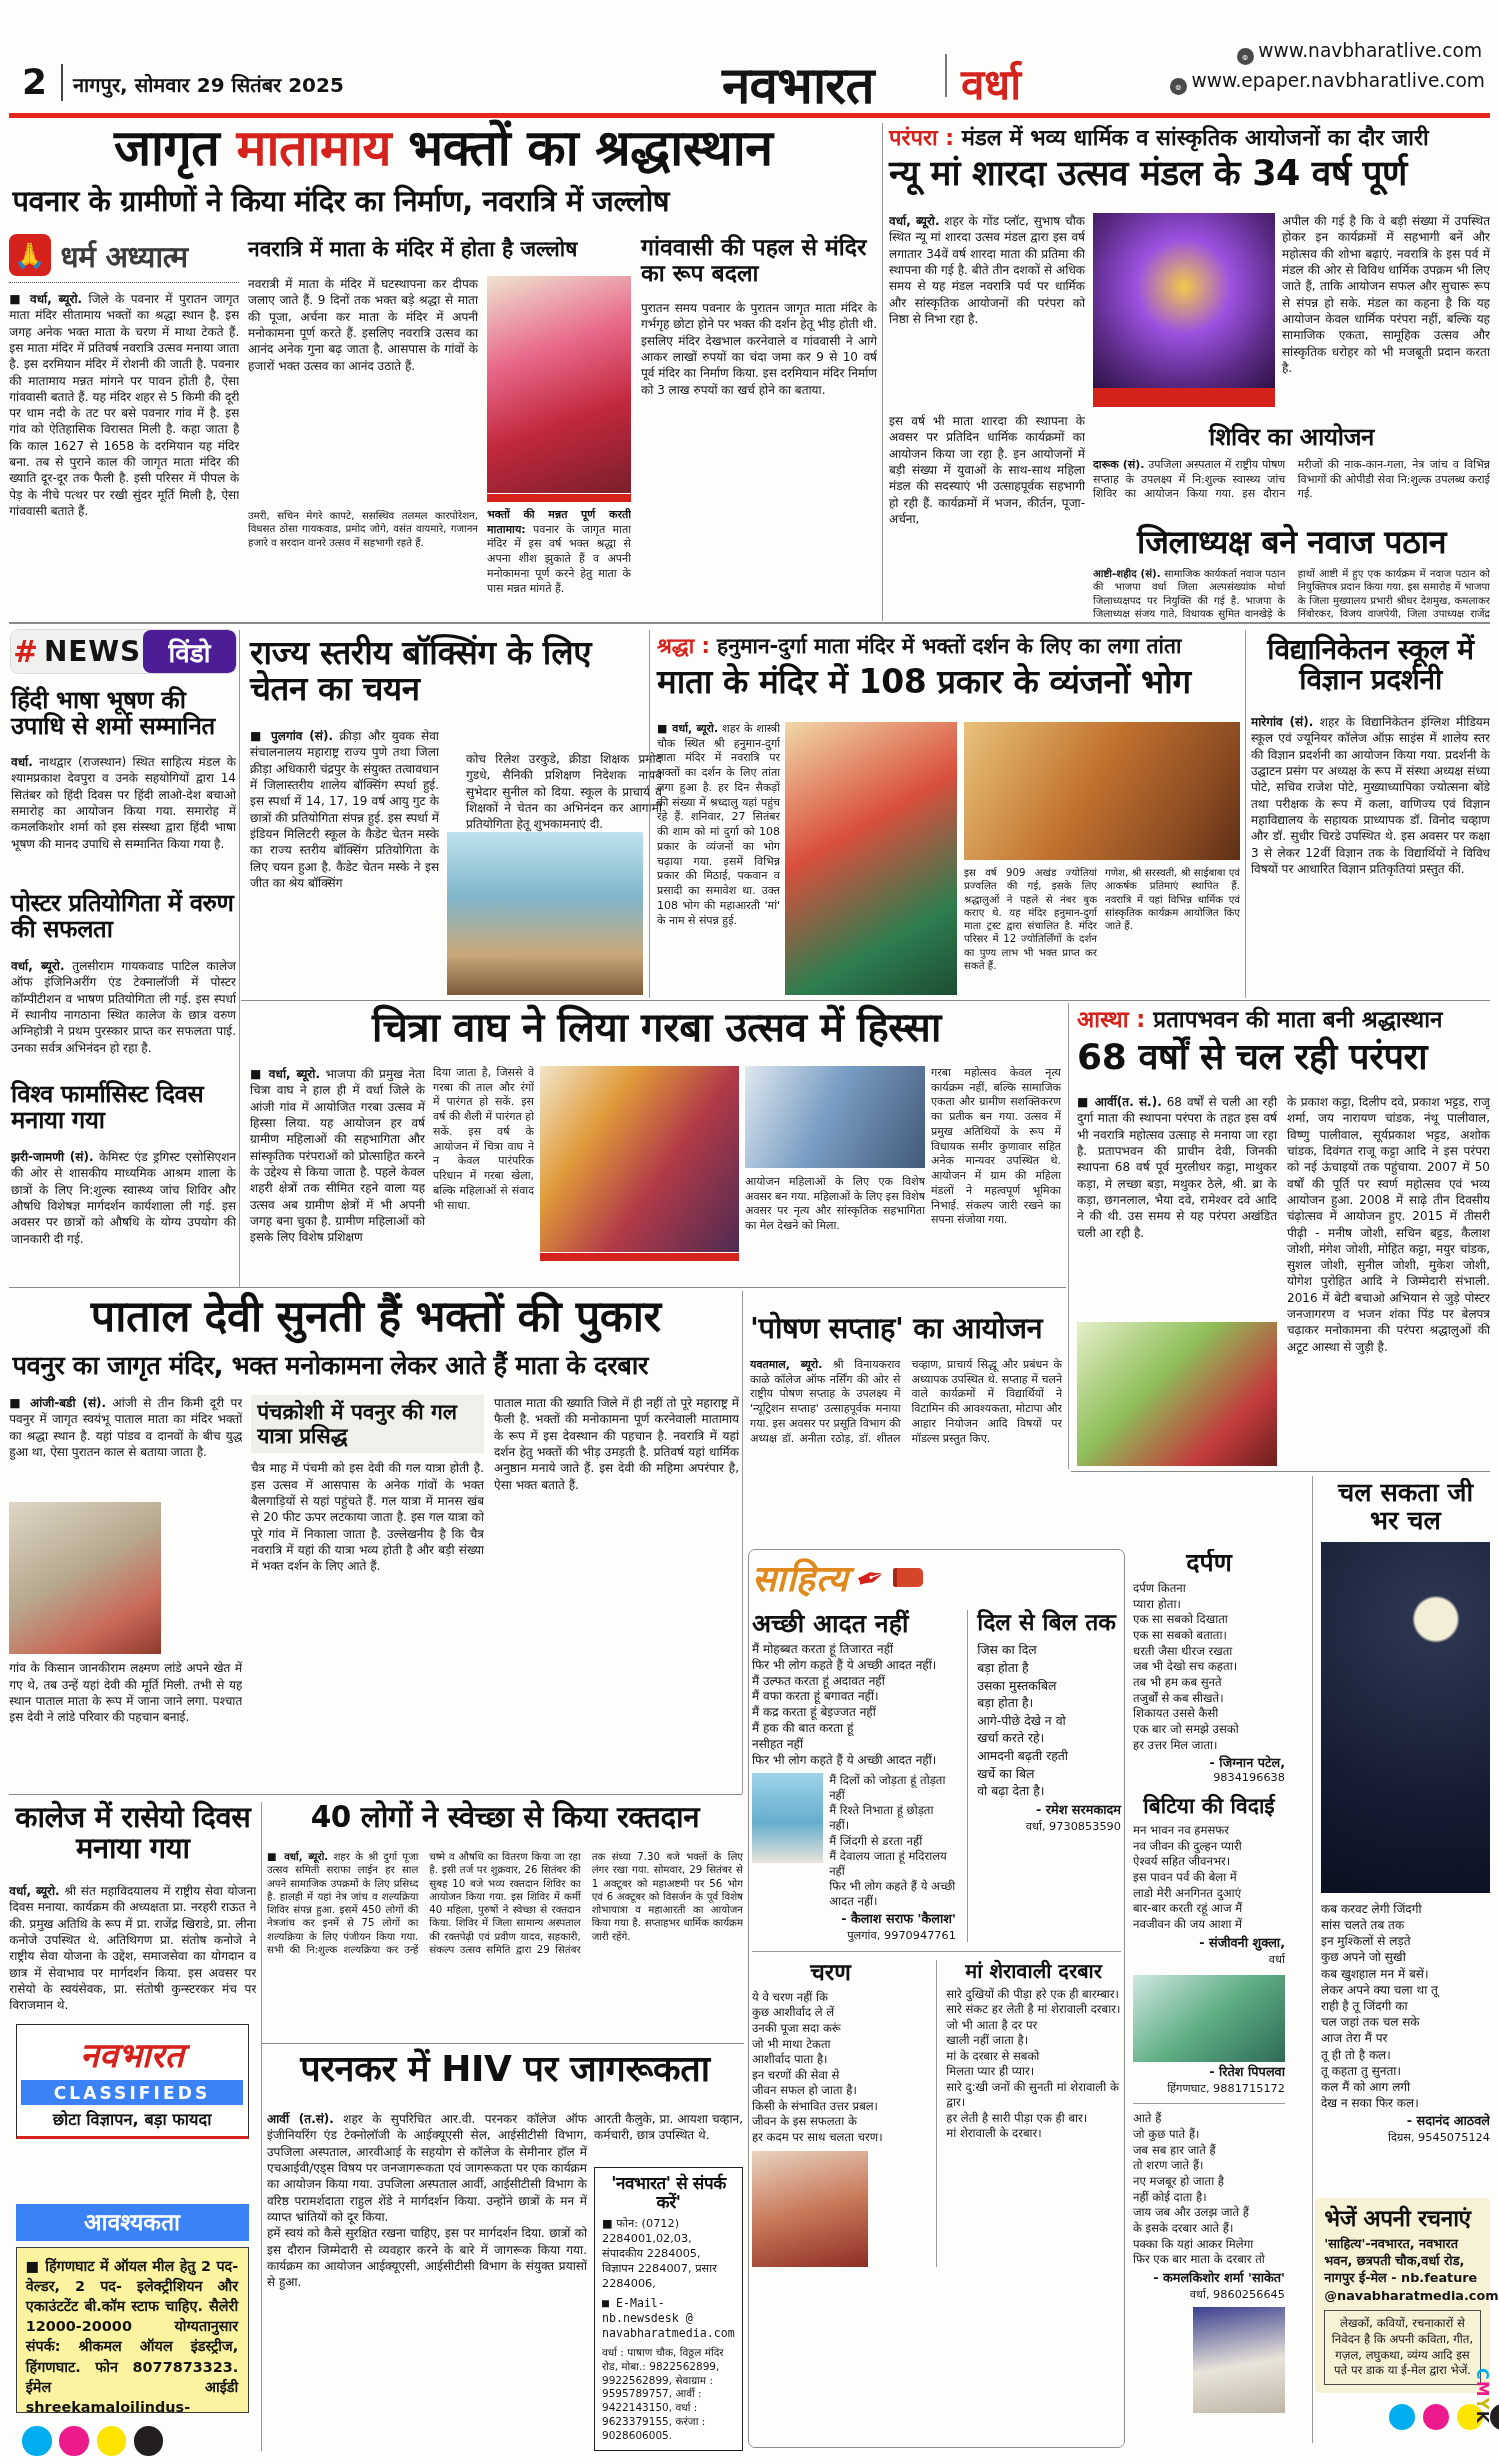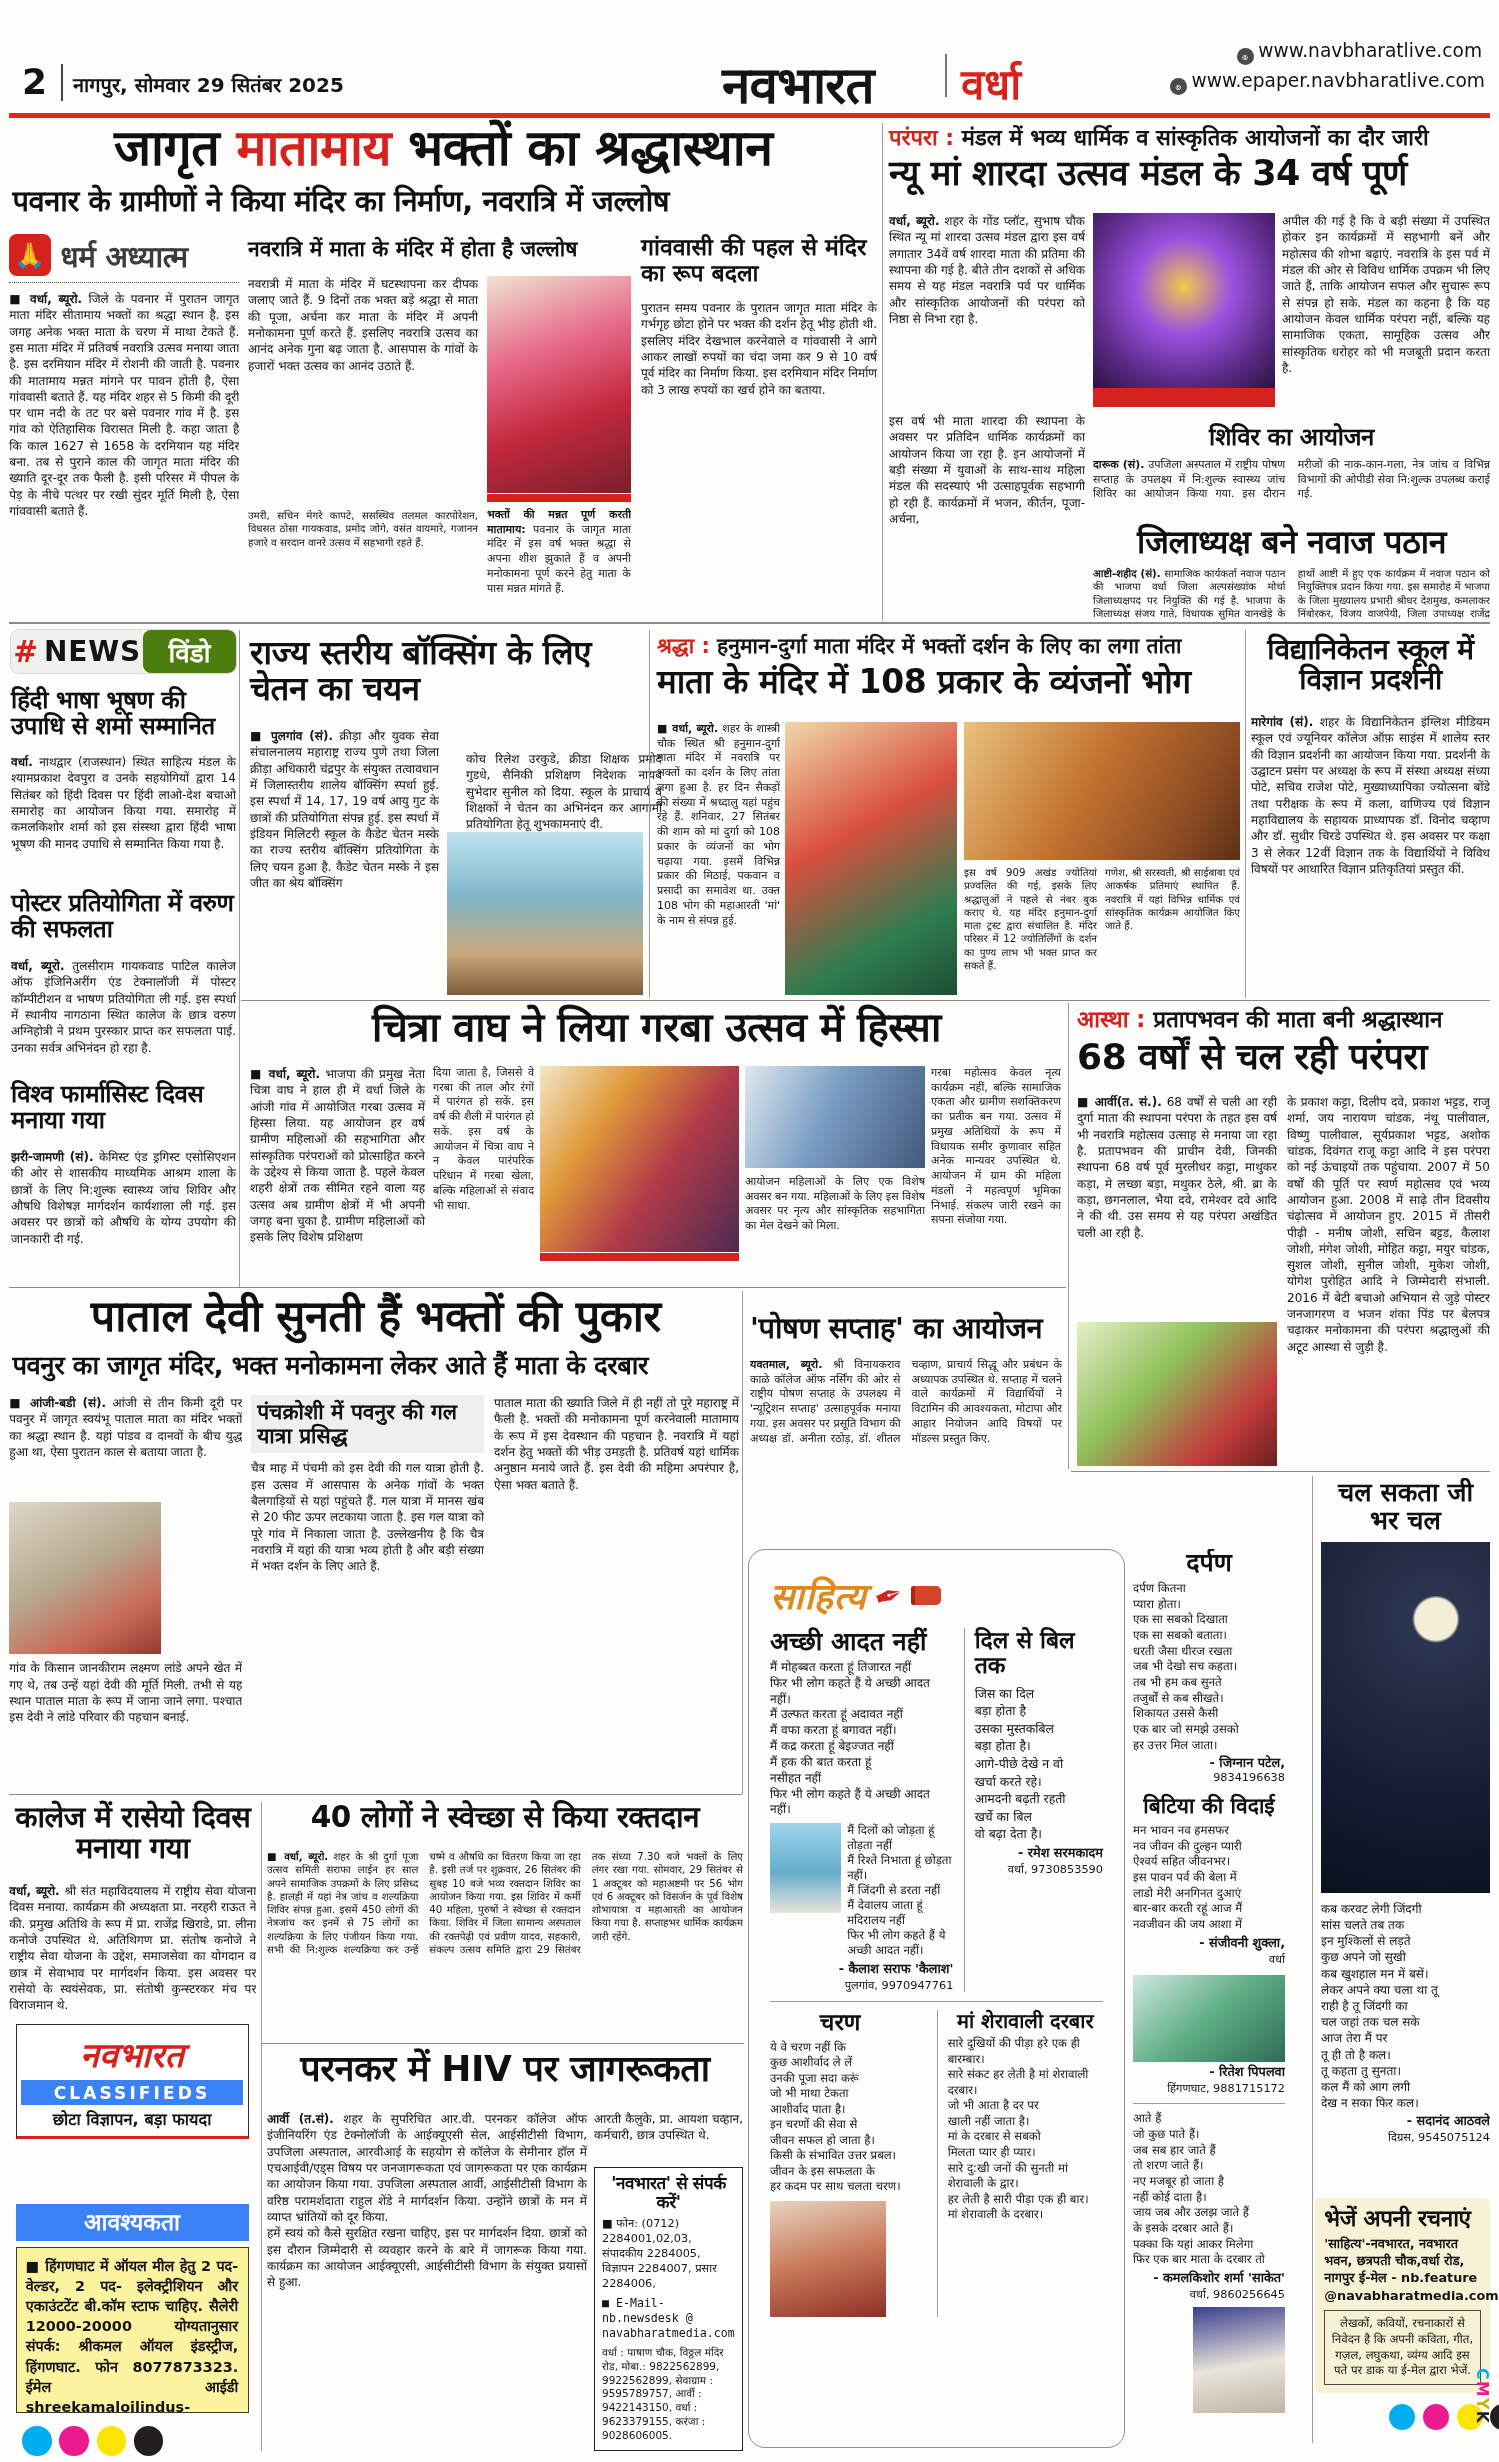--- a/index.html
+++ b/index.html
@@ -33,21 +33,21 @@
   .ph-woman{background:linear-gradient(170deg,#3a3f8f 0%,#e9e4da 55%,#bdb6a8 100%);}
   .ph-nature{background:linear-gradient(140deg,#cfe8e2 0%,#5fae84 50%,#2e6b57 100%);}
   .ph-night{background:radial-gradient(circle at 68% 22%,#f3efd7 0%,#f3efd7 7%,#2c3550 8%,#161d33 60%,#0b1020 100%);}
   .capbar{background:#d6221c;height:7.8px;}
   .badge-icon{display:inline-flex;align-items:center;justify-content:center;width:42px;height:42px;border-radius:7.8px;
               background:#d6221c;color:#fff;font-size:25px;}
   .sec-badge{font-size:29.5px;font-weight:800;color:#3c3c3c;letter-spacing:-0.4px;}
   .dotted{border-bottom:1.6px dotted #555;}
   .newsbox{display:flex;align-items:stretch;height:43px;border-radius:7.8px;overflow:hidden;box-shadow:0 0 0 0.8px #cfcfcf;}
   .newsbox .l{flex:1;display:flex;align-items:center;justify-content:center;background:#f0f0ee;gap:6.2px;}
-  .newsbox .r{width:93px;display:flex;align-items:center;justify-content:center;background:#4d7c0f;border-radius:7.8px;color:#fff;}
+  .newsbox .r{width:93px;display:flex;align-items:center;justify-content:center;background:#4c1d95;border-radius:7.8px;color:#fff;}
   .kick{font-weight:800;font-size:22px;line-height:1.1;}
   .subbed{font-weight:800;font-size:21px;line-height:1.15;color:#101010;}
   .author{font-weight:700;font-size:12.8px;text-align:right;}
   .authloc{font-size:11.3px;text-align:right;}
   .poemtitle{font-weight:800;text-align:center;color:#101010;line-height:1.1;}
   .cmyk-dot{width:29.5px;height:29.5px;border-radius:50%;display:inline-block;}
   .contactbox{border:1.6px solid #222;background:#fff;padding:6.2px 7px;}
   .yellowad{background:#fbf3a0;border:1.6px solid #3a3a3a;padding:7.8px 9.3px;font-weight:600;}
   .classif{border:1.6px solid #2c2c2c;border-bottom:3.1px solid #d6221c;background:#fff;text-align:center;padding:6.2px 4.7px;}
   .bluebar{background:#3b82f6;color:#fff;font-weight:800;text-align:center;}
@@ -223,21 +223,21 @@
     <div class="body15 j ovf" style="height:295px;margin-top:7.8px;">चैत्र माह में पंचमी को इस देवी की गल यात्रा होती है. इस उत्सव में आसपास के अनेक गांवों के भक्त बैलगाड़ियों से यहां पहुंचते हैं. गल यात्रा में मानस खंब से 20 फीट ऊपर लटकाया जाता है. इस गल यात्रा को पूरे गांव में निकाला जाता है. उल्लेखनीय है कि चैत्र नवरात्रि में यहां की यात्रा भव्य होती है और बड़ी संख्या में भक्त दर्शन के लिए आते हैं.</div>
   </div>
   <div class="A body15 j ovf" style="left:494px;top:1395px;width:245px;height:388px;">पाताल माता की ख्याति जिले में ही नहीं तो पूरे महाराष्ट्र में फैली है. भक्तों की मनोकामना पूर्ण करनेवाली मातामाय के रूप में इस देवस्थान की पहचान है. नवरात्रि में यहां दर्शन हेतु भक्तों की भीड़ उमड़ती है. प्रतिवर्ष यहां धार्मिक अनुष्ठान मनाये जाते हैं. इस देवी की महिमा अपरंपार है, ऐसा भक्त बताते हैं.</div>
   <div class="vr" style="left:742px;top:1291px;height:503px;"></div>
 
   <div class="A hl" style="left:750px;top:1313px;width:312px;font-size:29px;">'पोषण सप्ताह' का आयोजन</div>
   <div class="A body14 j ovf" style="left:750px;top:1358px;width:312px;height:182px;column-count:2;column-gap:11px;">
     <b class="by">यवतमाल, ब्यूरो.</b> <span>श्री विनायकराव काळे कॉलेज ऑफ नर्सिंग की ओर से राष्ट्रीय पोषण सप्ताह के उपलक्ष्य में 'न्यूट्रिशन सप्ताह' उत्साहपूर्वक मनाया गया. इस अवसर पर प्रसूति विभाग की अध्यक्ष डॉ. अनीता रठोड़, डॉ. शीतल चव्हाण, प्राचार्य सिद्धू और प्रबंधन के अध्यापक उपस्थित थे. सप्ताह में चलने वाले कार्यक्रमों में विद्यार्थियों ने विटामिन की आवश्यकता, मोटापा और आहार नियोजन आदि विषयों पर मॉडल्स प्रस्तुत किए.</span>
   </div>
 
-  <div class="A" style="left:748px;top:1549px;width:377px;height:899px;border:1.6px solid #8d8d8d;border-radius:17px;padding:21px;box-sizing:border-box;overflow:hidden;">
+  <div class="A" style="left:748px;top:1549px;width:377px;height:899px;border:1.6px solid #8d8d8d;border-radius:7px;padding:3px;box-sizing:border-box;overflow:hidden;">
     <div style="display:flex;align-items:center;gap:7.8px;">
       <span class="sahitya-logo">साहित्य</span>
       <span class="quill">✒</span>
       <span class="book"></span>
     </div>
     <div style="display:flex;gap:11px;margin-top:7.8px;">
       <div style="width:57%;">
         <div class="poemtitle" style="font-size:25px;text-align:left;">अच्छी आदत नहीं</div>
         <div class="pre" style="font-size:12px;line-height:1.32;margin-top:4.7px;">मैं मोहब्बत करता हूं तिजारत नहीं
 फिर भी लोग कहते हैं ये अच्छी आदत नहीं।

